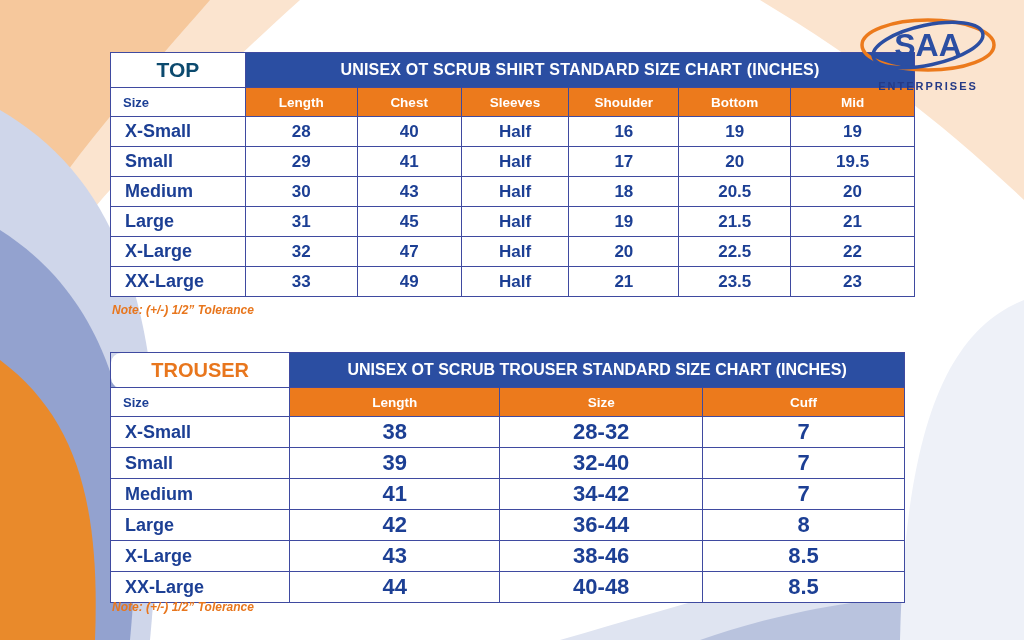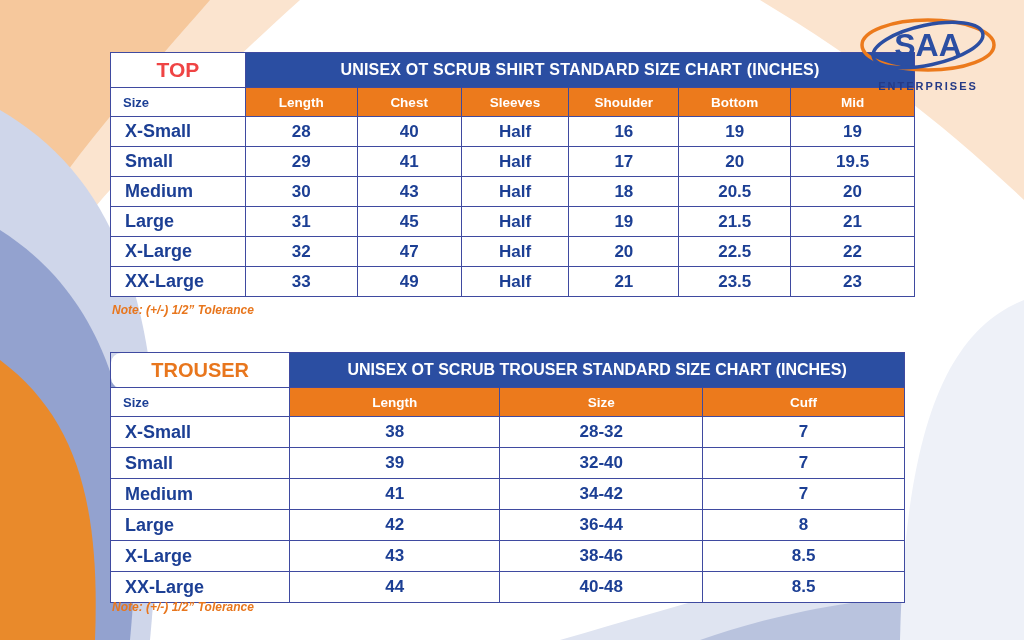--- a/index.html
+++ b/index.html
@@ -40,21 +40,21 @@
     text-align:center;
     padding:0;
     font-weight:bold;
     color:#1c3f94;
     background:#ffffff;
   }
 
   
   #top-table{left:110px;top:52px;width:805px;}
   #top-table .hdr-left{
-    background:#ffffff;color:#ef4444;font-size:21px;height:34px;border:1px solid #3f4aa0;
+    background:#ffffff;color:#0c4a6e;font-size:21px;height:34px;border:1px solid #3f4aa0;
   }
   #top-table .hdr-title{
     background:#2b4ea2;color:#ffffff;font-size:16px;height:34px;letter-spacing:.2px;margin-left:36px;
   }
   #top-table .sub-left{
     background:#ffffff;color:#1c3f94;font-size:13px;height:28px;text-align:left;padding-left:12px;
   }
   #top-table .sub{
     background:#ec7a1c;color:#ffffff;font-size:13.5px;height:28px;
   }
@@ -73,21 +73,21 @@
   }
   #trouser-table .sub-left{
     background:#ffffff;color:#1c3f94;font-size:13px;height:28px;text-align:left;padding-left:12px;
   }
   #trouser-table .sub{
     background:#ec7a1c;color:#ffffff;font-size:13.5px;height:28px;
   }
   #trouser-table .size-cell{
     text-align:left;padding-left:14px;font-size:18px;color:#1c3f94;height:30px;
   }
-  #trouser-table .val{font-size:17px;color:#1c3f94;height:30px;}
+  #trouser-table .val{font-size:22px;color:#1c3f94;height:30px;}
 
   .note{
     position:absolute;z-index:4;
     font-size:12px;font-style:italic;font-weight:bold;color:#e8761d;
   }
   #note-top{left:112px;top:303px;}
   #note-trouser{left:112px;top:600px;}
 </style>
 </head>
 <body>

